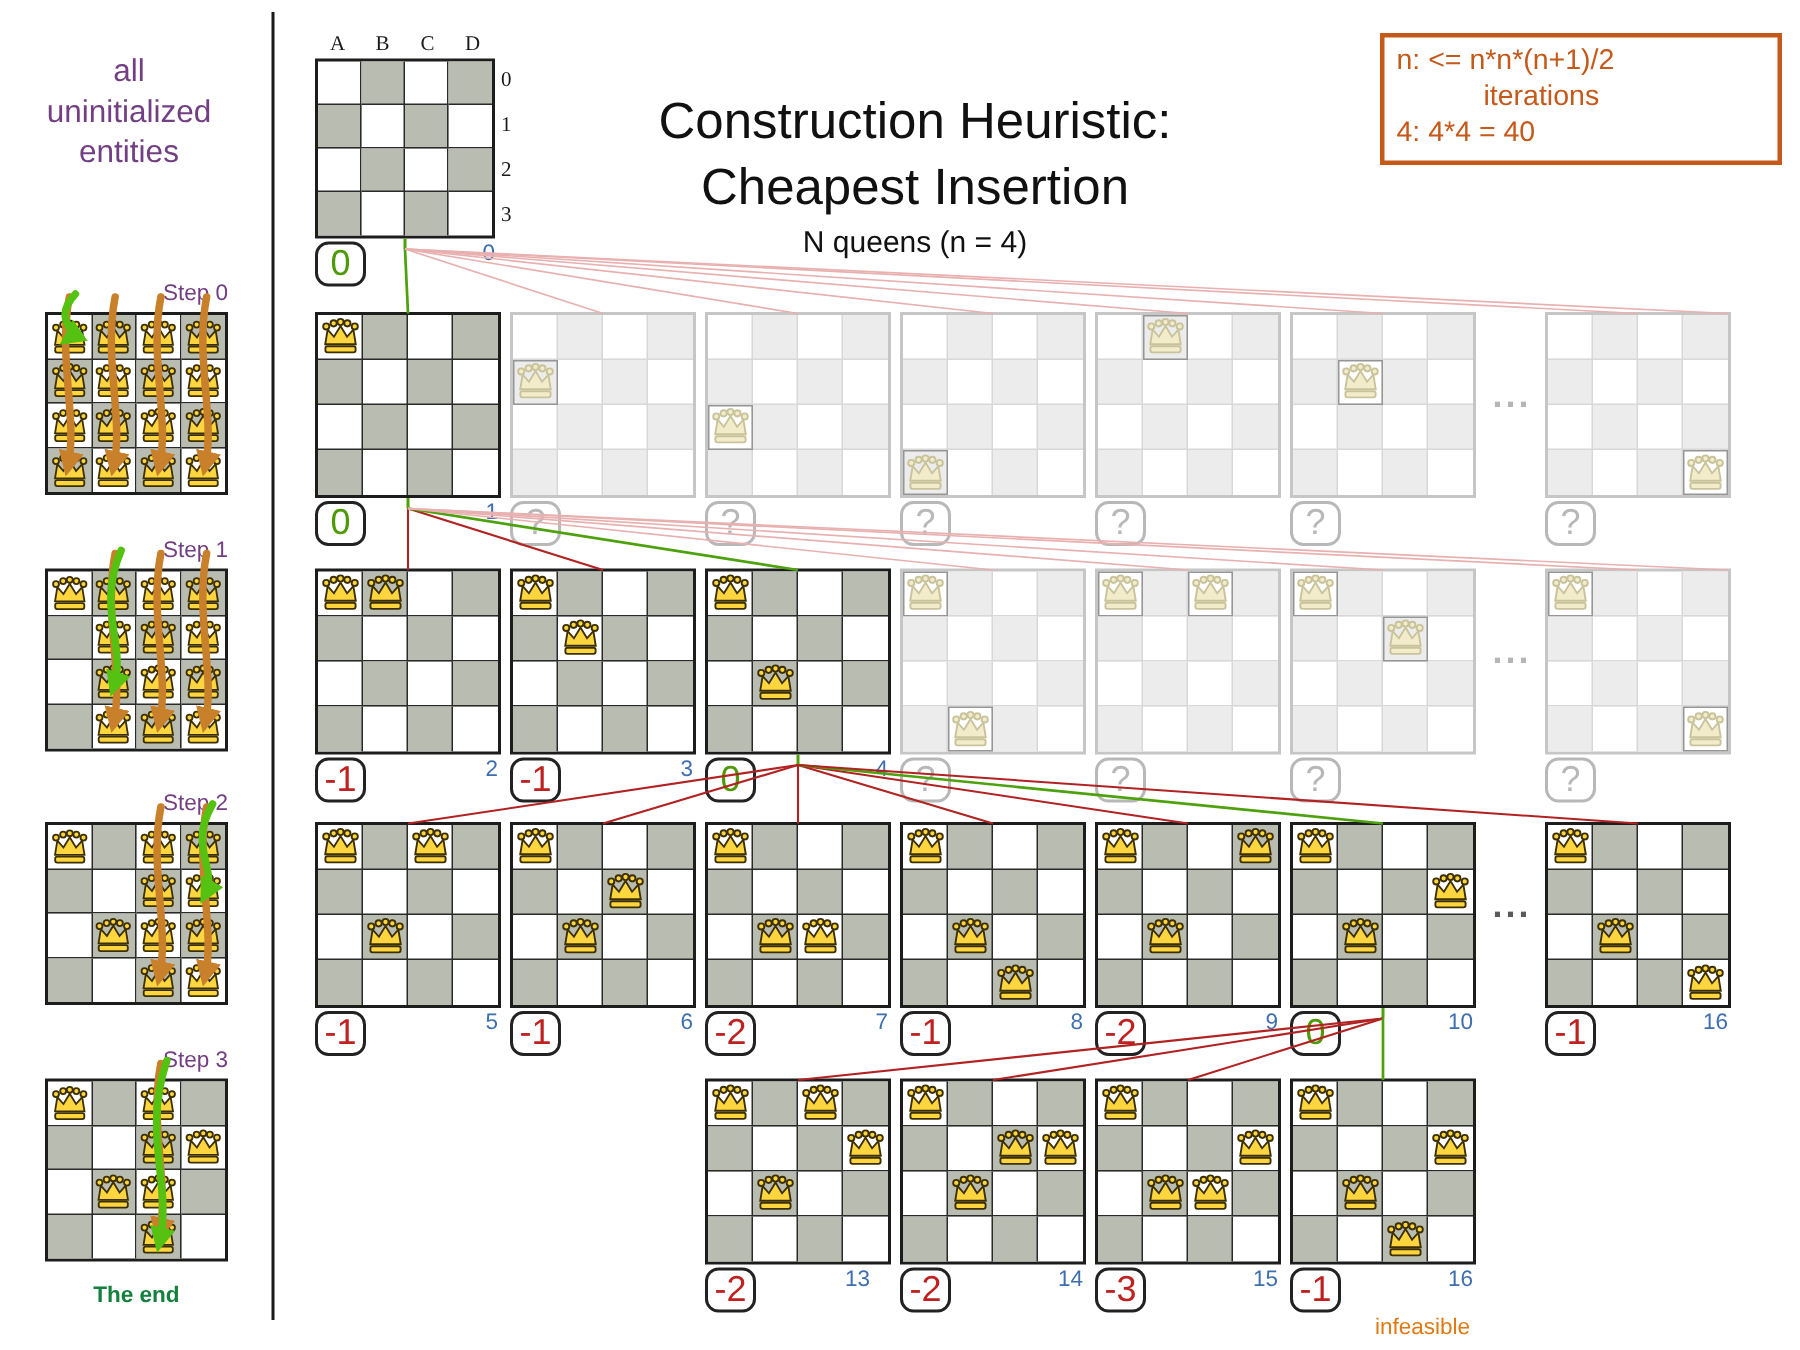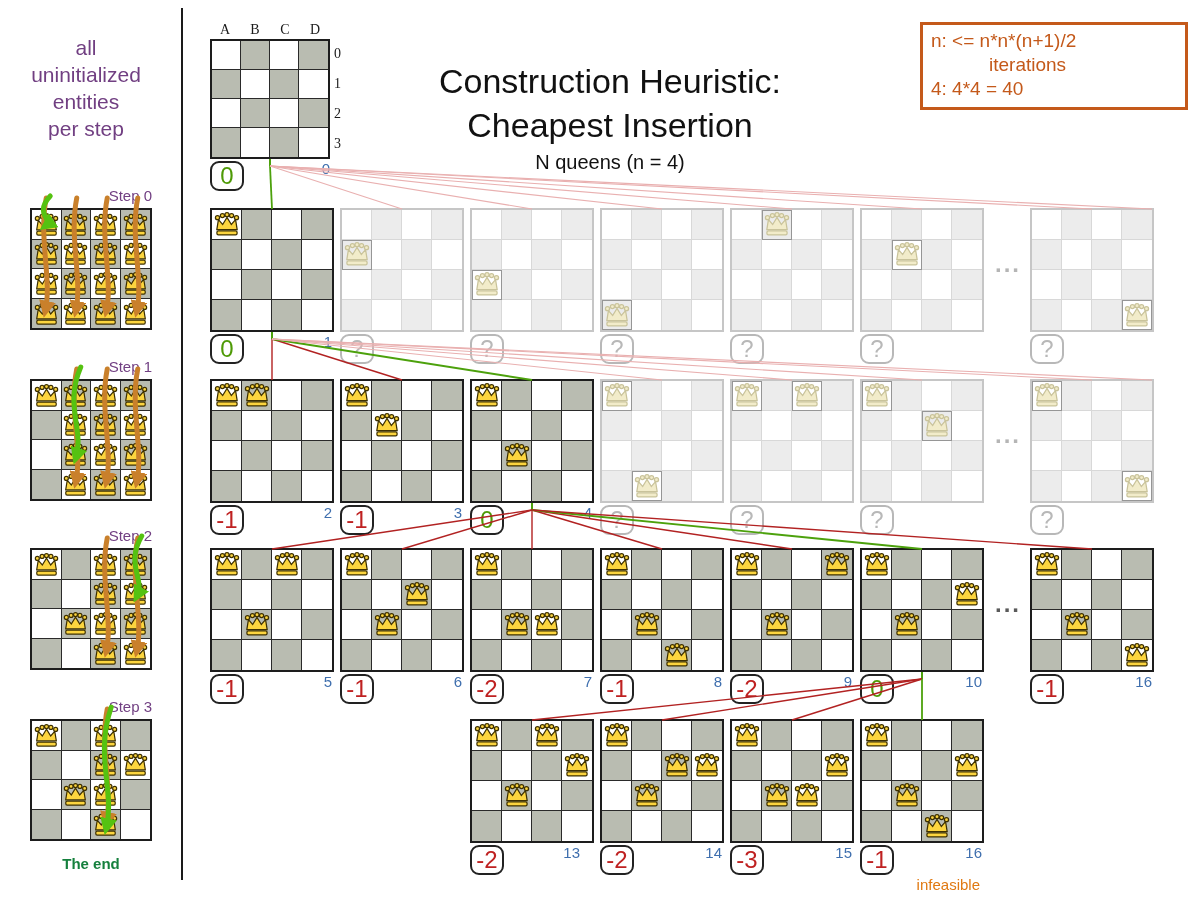--- a/index.html
+++ b/index.html
@@ -84,21 +84,20 @@
       <marker id="ah-g" viewBox="0 0 10 10" refX="6" refY="5" markerWidth="3.4" markerHeight="3.4" orient="auto">
         <path d="M0 0 L10 5 L0 10 z" fill="#55c211"></path>
       </marker>
     </defs>
   </svg>
 
   <div class="abs" id="intro-text">
     <div>all</div>
     <div>uninitialized</div>
     <div>entities</div>
-    <div>per step</div>
   </div>
   <div class="abs" id="divider"></div>
   <div id="sidebar-steps">
       <div class="abs step-label" style="left: 30px; top: 187px;">Step 0</div>
       <div class="mini-wrap" style="left: 30px; top: 208px; width: 122px; height: 122px;">
         <div class="board" style="left: 0px; top: 0px; width: 122px; height: 122px; position: relative;">
           <div class="cell c0 r0">
             <svg width="27" height="25.38" viewBox="0 0 24 23" class="qn">
               <use href="#q" xlink:href="#q"></use>
             </svg>

